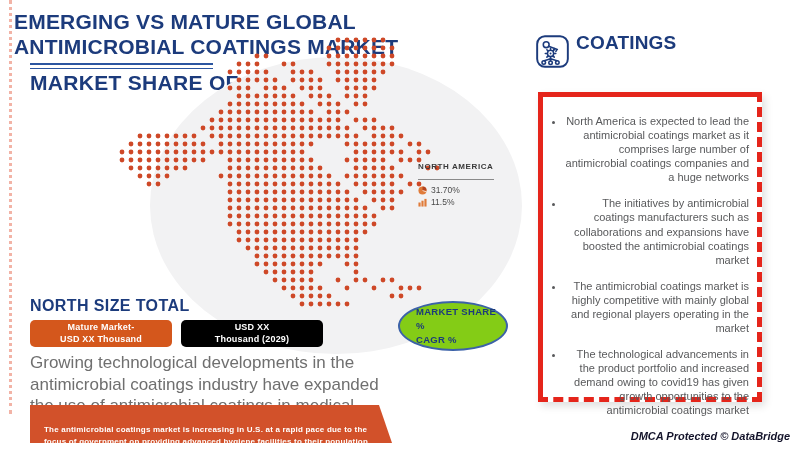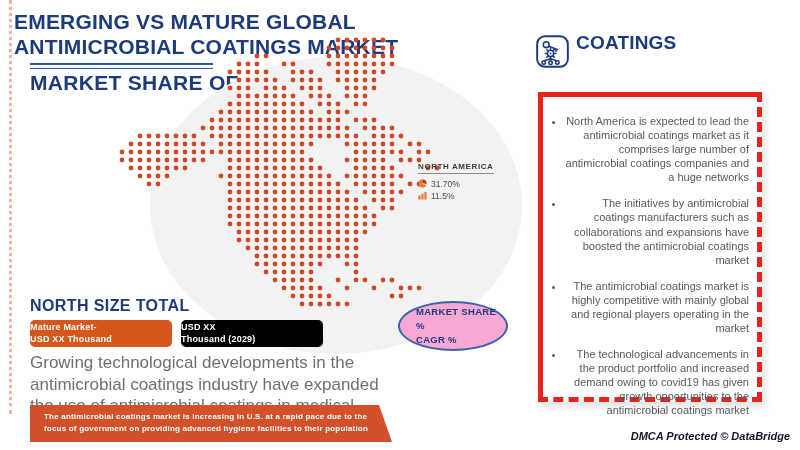--- a/index.html
+++ b/index.html
@@ -16,45 +16,45 @@
   .title-underline{position:absolute;left:30px;top:63px;width:183px;height:3px;
          border-top:2px solid #2b55a0;border-bottom:1px solid #2b55a0;}
   .subtitle{position:absolute;left:30px;top:71px;color:#1c3b7c;font-weight:600;
          font-size:21px;letter-spacing:0.3px;}
 
   
   .map-circle{position:absolute;left:150px;top:57px;width:372px;height:297px;
          border-radius:50%;background:#f2f2f3;}
   .dot-map{position:absolute;left:0;top:0;pointer-events:none;}
   .region-label{position:absolute;left:418px;top:162px;font-size:8px;color:#3a3a3a;}
-  .region-name{font-weight:bold;letter-spacing:0.6px;padding-bottom:2px;
+  .region-name{font-weight:bold;letter-spacing:0.6px;padding-bottom:8px;
          border-bottom:1px solid #8a8a8a;display:inline-block;margin-bottom:3px;}
-  .region-stat{display:flex;align-items:flex-start;gap:4px;margin-top:2px;color:#4a4a4a;
+  .region-stat{display:flex;align-items:flex-end;gap:4px;margin-top:2px;color:#4a4a4a;
          font-size:8.5px;}
   .badge-ellipse{position:absolute;left:398px;top:301px;width:110px;height:50px;
-         border:2.5px solid #3c62a8;border-radius:50%;background:#f9a8d4;
+         border:2.5px solid #3c62a8;border-radius:50%;background:#84cc16;
          display:flex;flex-direction:column;justify-content:center;padding-left:16px;
          box-sizing:border-box;color:#1c3b7c;font-weight:bold;font-size:9.5px;
          letter-spacing:0.3px;line-height:1.5;}
 
   
   .ms-heading{position:absolute;left:30px;top:297px;color:#1c3b7c;font-weight:bold;
          font-size:16px;letter-spacing:0.4px;}
   .btn-row{position:absolute;left:30px;top:320px;display:flex;gap:9px;}
   .pill{width:142px;height:27px;border-radius:5px;color:#ffffff;font-size:9px;
-         font-weight:bold;display:flex;flex-direction:column;align-items:flex-start;
+         font-weight:bold;display:flex;flex-direction:column;align-items:center;
          justify-content:center;line-height:1.25;letter-spacing:0.2px;}
   .pill.orange{background:#d4571c;}
   .pill.navy{background:#000000;}
   .description{position:absolute;left:30px;top:352px;width:366px;font-size:17px;
          color:#6f6f6f;line-height:1.27;}
   .banner{position:absolute;left:30px;top:405px;width:362px;height:37px;
          background:#d2512a;clip-path:polygon(0 0,calc(100% - 13px) 0,100% 100%,0 100%);
          color:#ffffff;font-size:8px;font-weight:bold;line-height:1.5;
-         padding:6px 14px;box-sizing:border-box;letter-spacing:0.2px;}
+         padding:19px 14px;box-sizing:border-box;letter-spacing:0.2px;}
 
   
   .kif-icon{position:absolute;left:536px;top:35px;width:33px;height:33px;}
   .kif-heading{position:absolute;left:576px;top:33px;color:#1c3b7c;font-weight:bold;
          font-size:19px;line-height:1.05;letter-spacing:0.2px;}
   .red-box{position:absolute;left:538px;top:92px;width:224px;height:310px;
          background:#ffffff;border:5px solid #e5251b;
          border-right-style:dashed;border-bottom-style:dashed;
          box-shadow:3px 4px 8px rgba(0,0,0,0.13);box-sizing:border-box;}
   .red-box ul{margin:0;padding:17px 8px 0 22px;text-align:right;}

